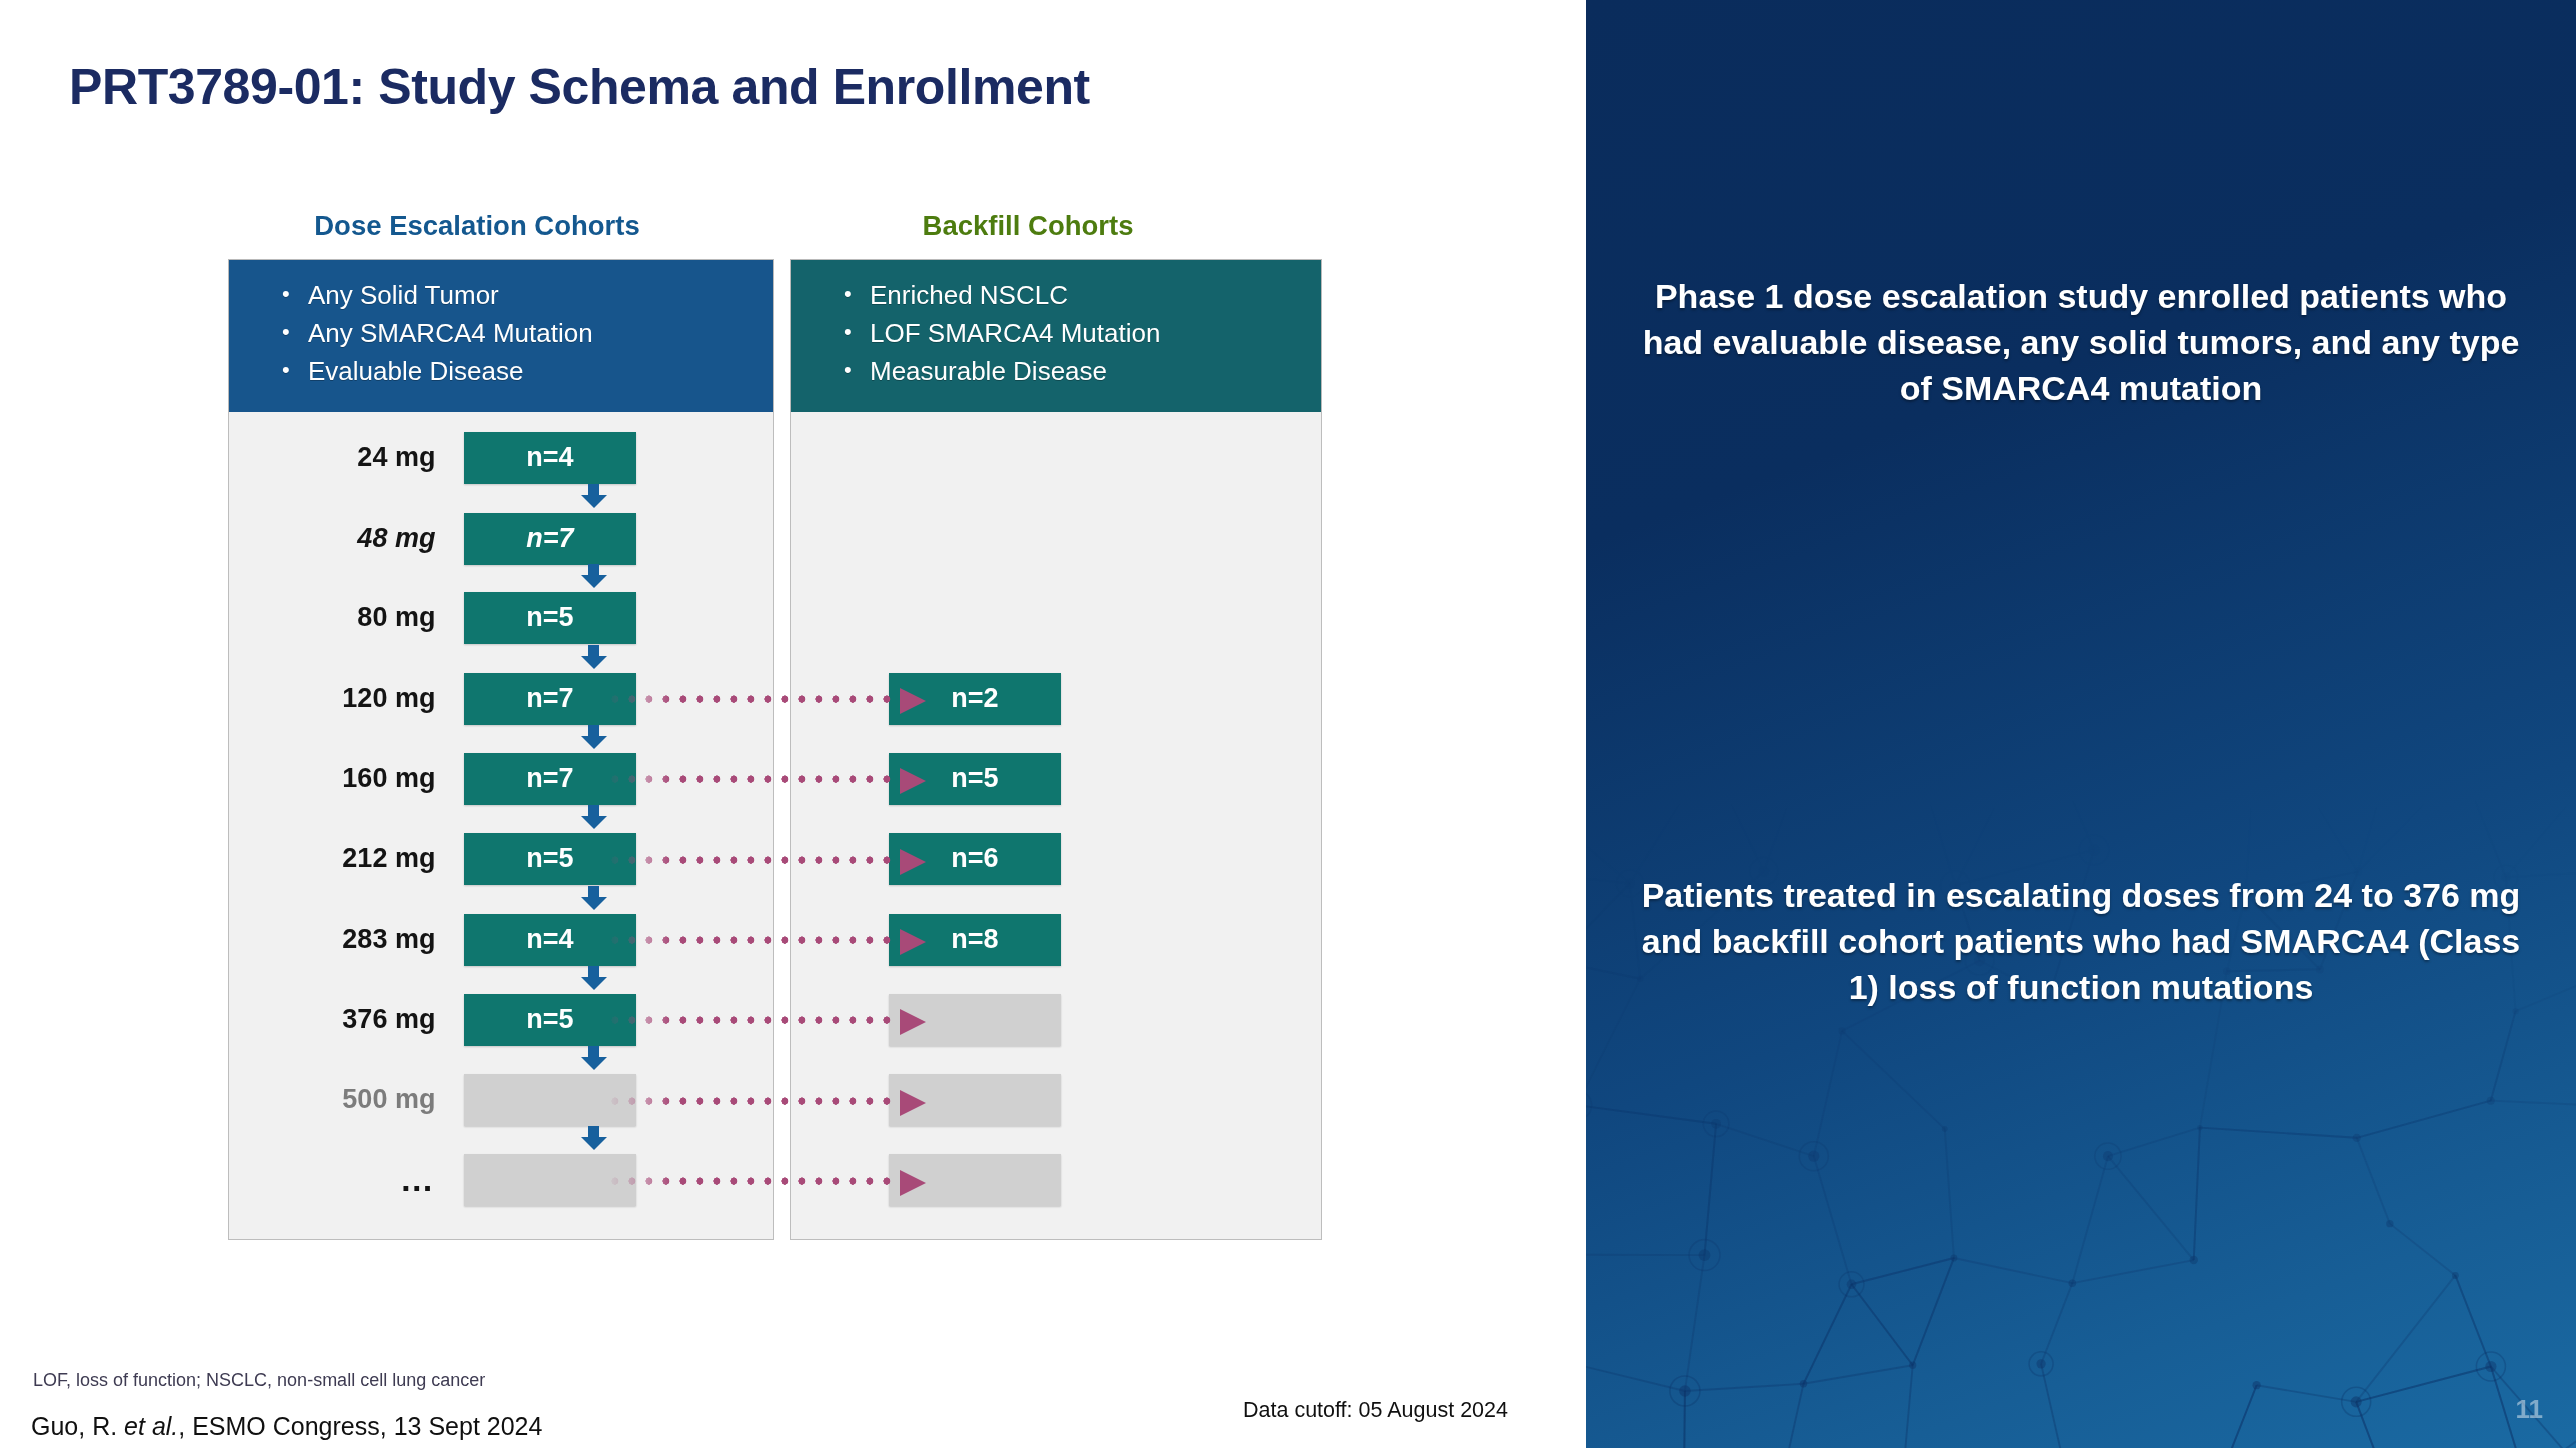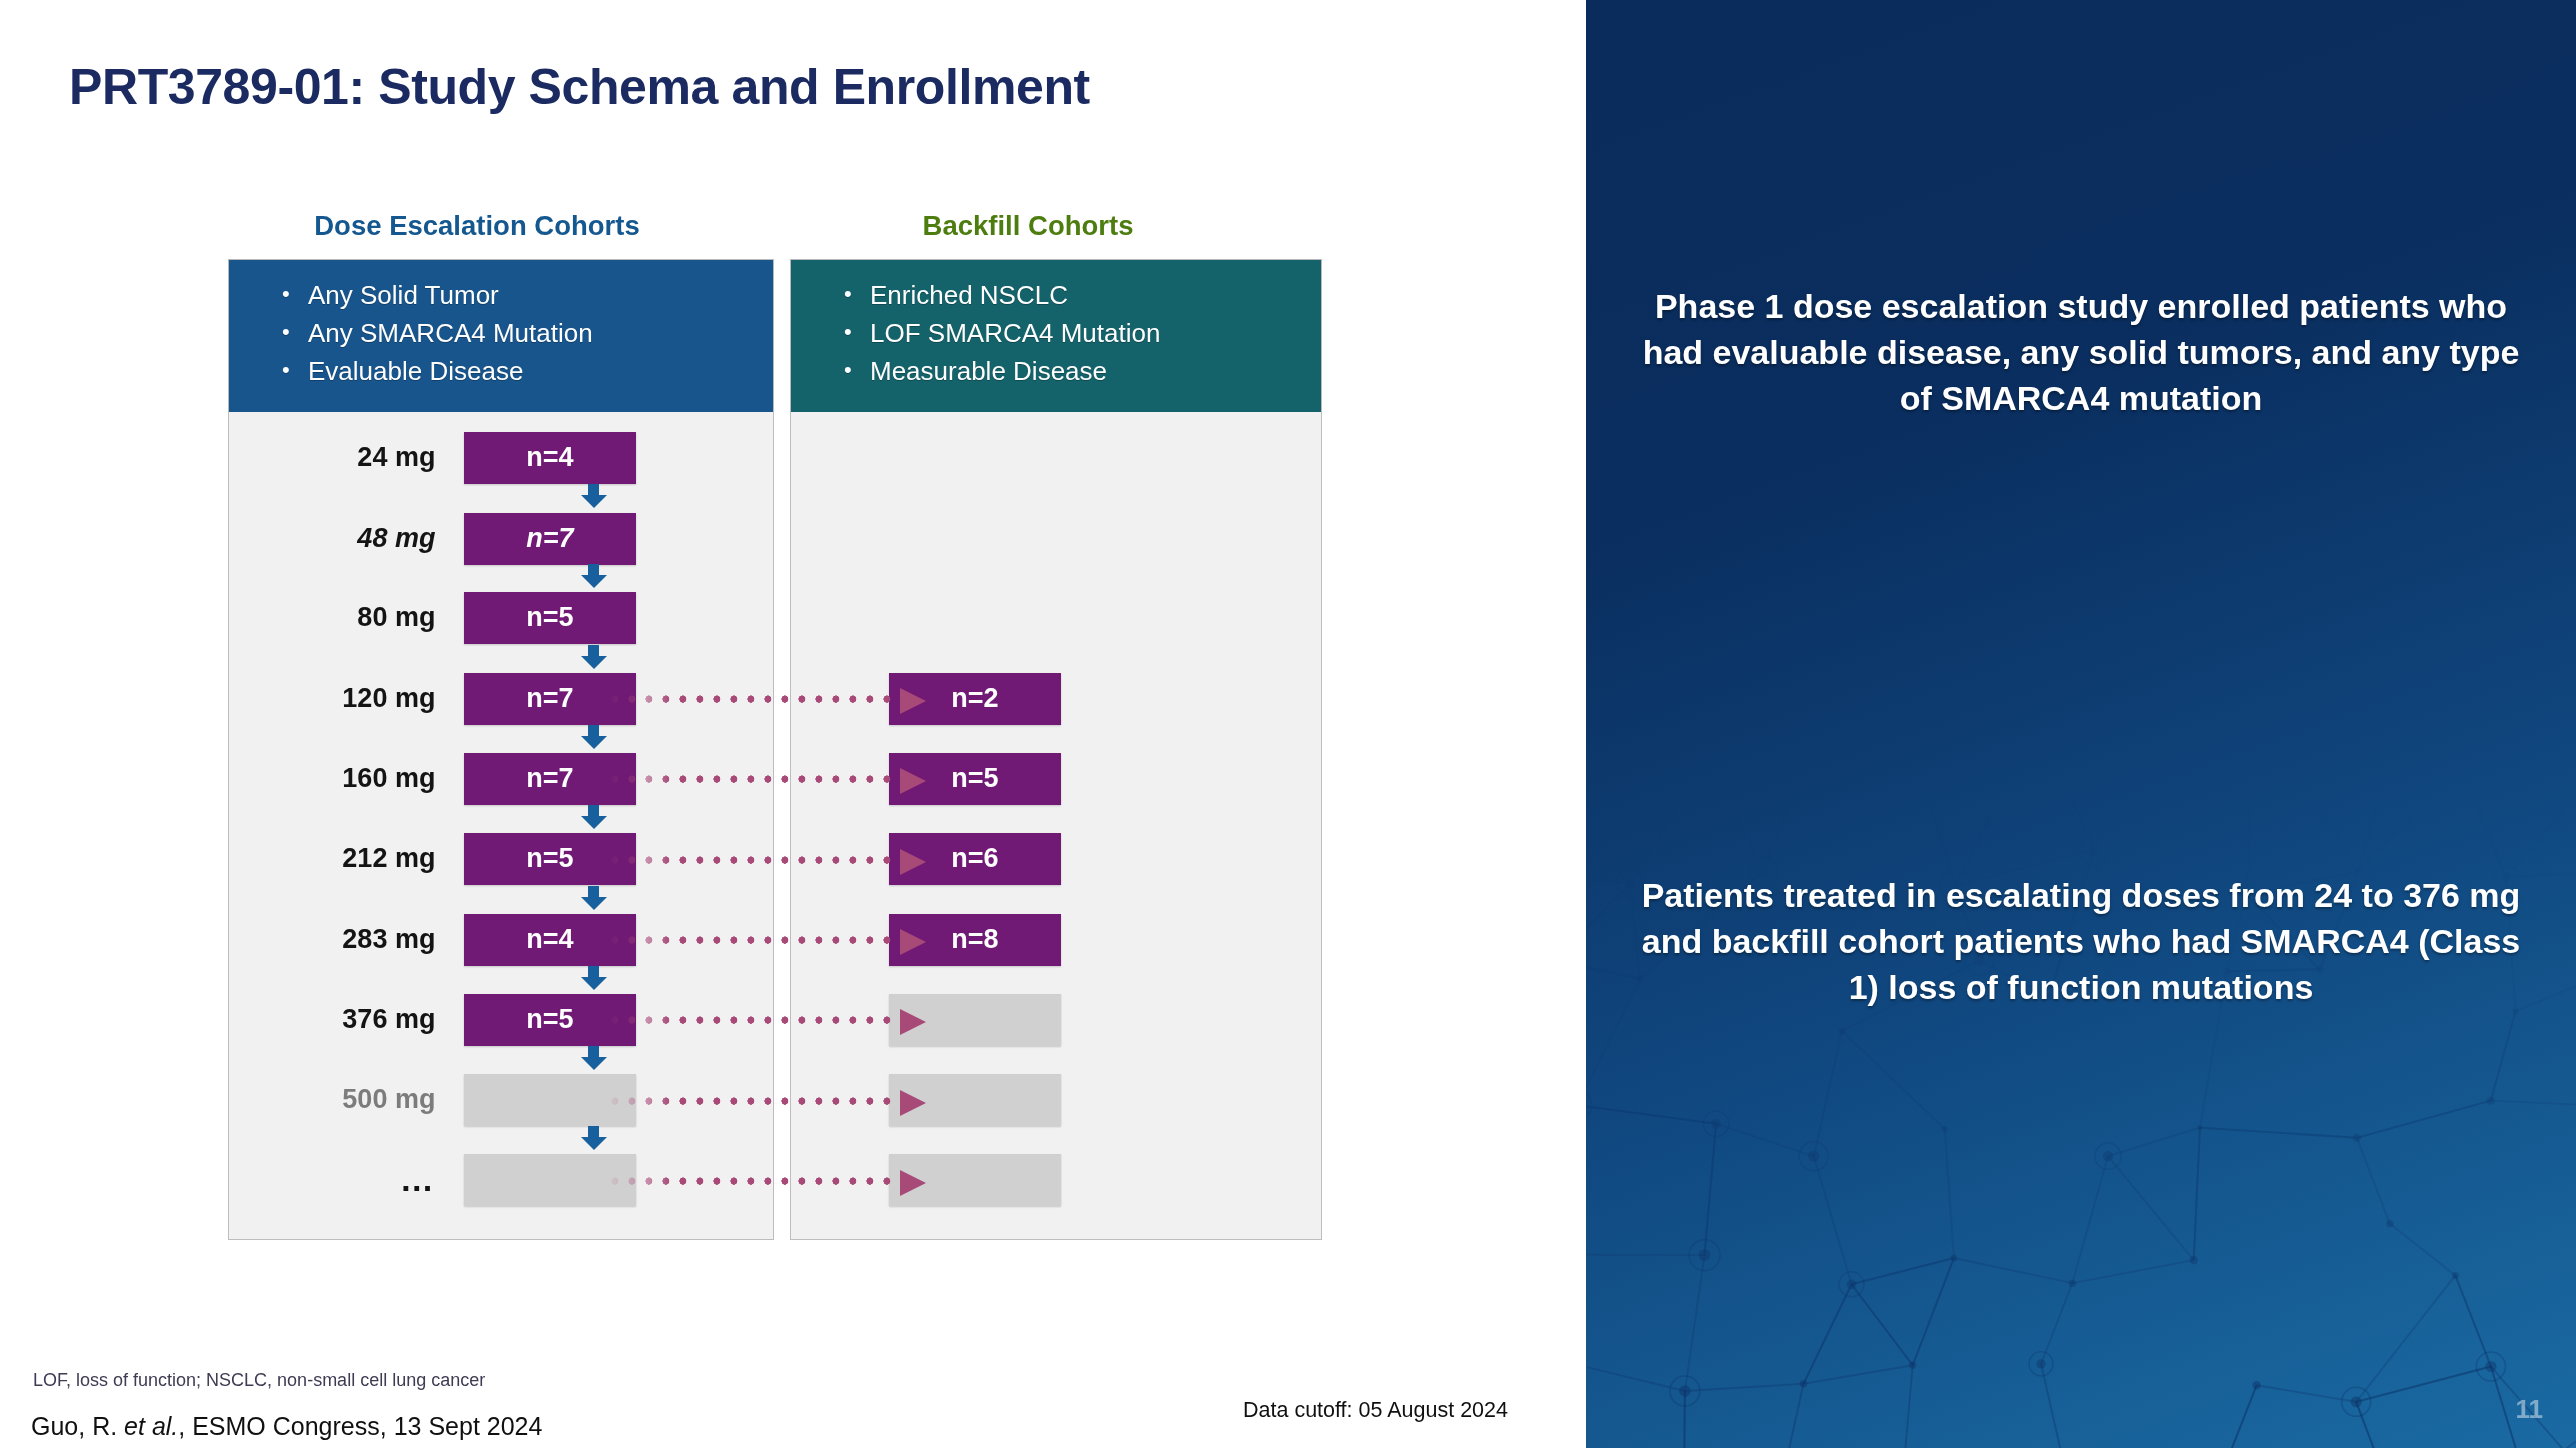--- a/index.html
+++ b/index.html
@@ -55,21 +55,21 @@
   }
   .dose-label {
     width:228px; text-align:right; padding-right:20.6px;
     font-size:27px; font-weight:bold; color:#141414; white-space:nowrap;
   }
   .dose-label.muted  { color:#7c7c7c; }
   .dose-label.dots   { color:#141414; font-size:34px; letter-spacing:1.7px; }
   .nbox {
     width:172px; height:52px; display:flex; align-items:center; justify-content:center;
     font-size:27px; font-weight:bold; color:#ffffff;
-    background:#701a75; box-shadow:0 0.9px 1.7px rgba(0,0,0,.18);
+    background:#0f766e; box-shadow:0 0.9px 1.7px rgba(0,0,0,.18);
   }
   .nbox.empty { background:#d0d0d0; }
 
   
   .down-arrow { position:absolute; left:351px; width:29px; height:26px; }
   .down-arrow .stem {
     position:absolute; left:9.4px; top:0; width:10.3px; height:13.7px; background:#17609d;
   }
   .down-arrow .head {
     position:absolute; left:1.7px; top:11px; width:0; height:0;
@@ -121,21 +121,21 @@
   #network-svg { position:absolute; left:0; bottom:0; width:990px; height:653px; }
   #right-copy {
     position:absolute; left:0; top:0; width:990px; height:1449px;
     padding:0 48px; color:#ffffff;
   }
   .right-para {
     position:absolute; left:48px; width:894px; text-align:center;
     font-size:34px; font-weight:bold; line-height:46px;
     text-shadow:0 1.7px 2.6px rgba(0,0,0,.35);
   }
-  #para-1 { top:283px; }
+  #para-1 { top:273px; }
   #para-2 { top:635px; }
   #para-3 { top:872px; }
   #slide-number {
     position:absolute; right:33px; bottom:24px; font-size:26px;
     color:rgba(255,255,255,.45); font-weight:bold;
   }
 </style>
 </head>
 <body>
 

